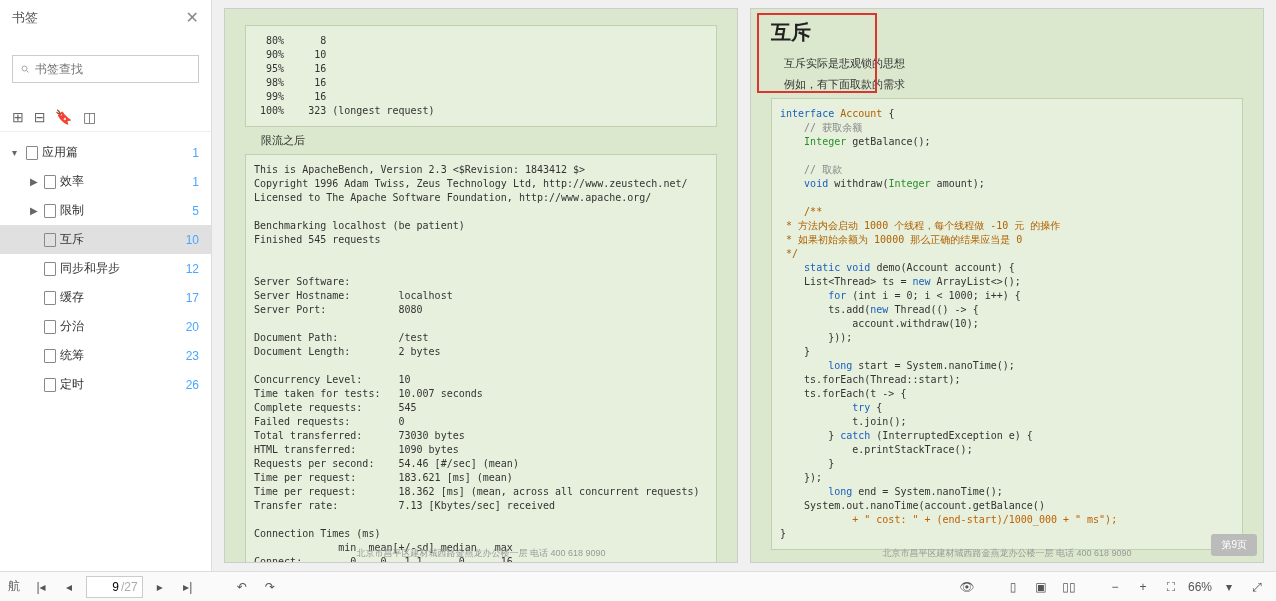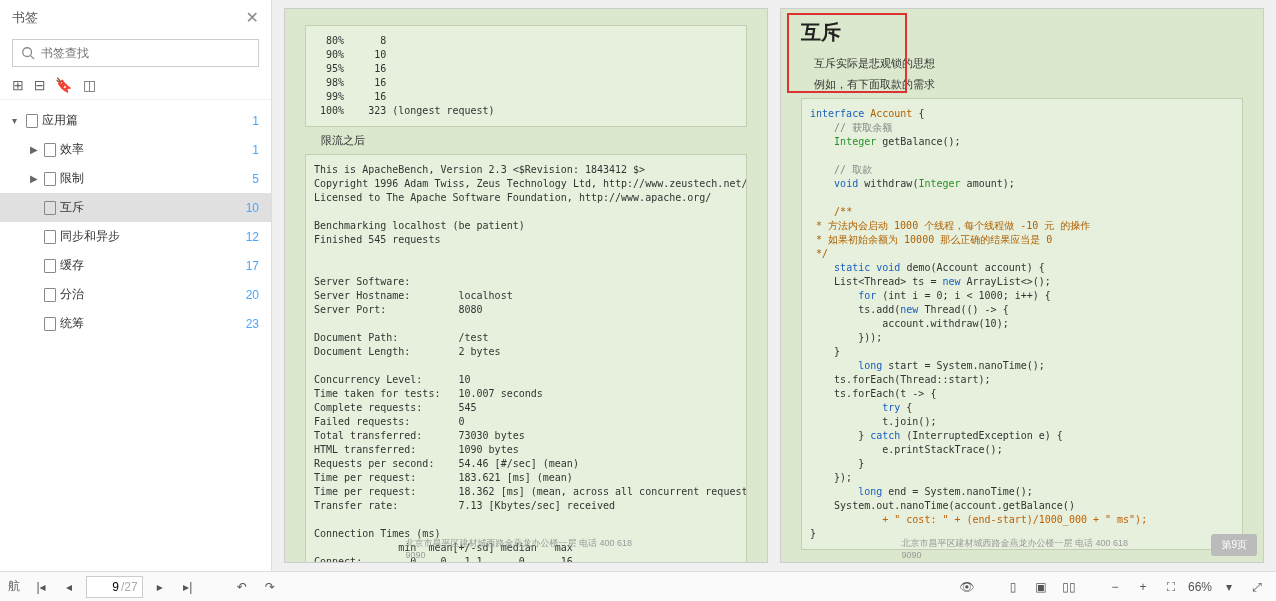--- a/index.html
+++ b/index.html
@@ -17,41 +17,41 @@
       display: flex;
       flex-direction: column;
     }
     .main-area {
       display: flex;
       flex: 1;
       overflow: hidden;
     }
     
     .sidebar {
-      width: 272px;
+      width: 212px;
       background: #fff;
       border-right: 1px solid #ddd;
       display: flex;
       flex-direction: column;
     }
     .sidebar-header {
       display: flex;
       justify-content: space-between;
       align-items: center;
       padding: 8px 12px;
       font-size: 13px;
       color: #555;
     }
     .sidebar-header .close {
       cursor: pointer;
       font-size: 16px;
       color: #888;
     }
     .search-box {
-      margin: 4px 12px;
+      margin: 20px 12px;
       display: flex;
       align-items: flex-start;
       border: 1px solid #ccc;
       padding: 6px 8px;
       background: #fff;
     }
     .search-box svg {
       width: 14px;
       height: 14px;
       margin-right: 6px;
@@ -312,20 +312,28 @@
           </span>
         <span class="page-num">20</span>
       </div>
       <div class="tree-item indent-1">
         <span class="label-group">
             <span class="caret"></span>
             <span class="page-icon"></span>
             <span>统筹</span>
           </span>
         <span class="page-num">23</span>
+      </div>
+      <div class="tree-item indent-1">
+        <span class="label-group">
+            <span class="caret"></span>
+            <span class="page-icon"></span>
+            <span>定时</span>
+          </span>
+        <span class="page-num">26</span>
       </div>
     </div>
   </div>
 
   <div class="doc-area">
 
     <div class="page">
       <div class="code-block">
         <pre>  80%      8
   90%     10

